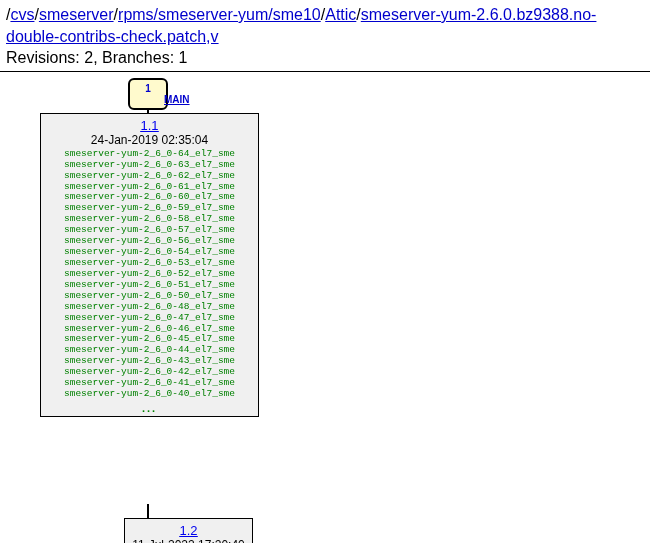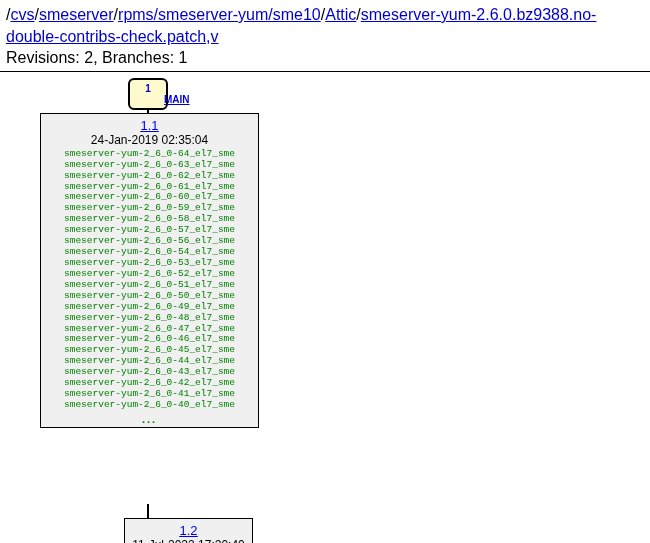--- a/index.html
+++ b/index.html
@@ -110,21 +110,20 @@
         <div class="tag">smeserver-yum-2_6_0-60_el7_sme</div>
         <div class="tag">smeserver-yum-2_6_0-59_el7_sme</div>
         <div class="tag">smeserver-yum-2_6_0-58_el7_sme</div>
         <div class="tag">smeserver-yum-2_6_0-57_el7_sme</div>
         <div class="tag">smeserver-yum-2_6_0-56_el7_sme</div>
         <div class="tag">smeserver-yum-2_6_0-54_el7_sme</div>
         <div class="tag">smeserver-yum-2_6_0-53_el7_sme</div>
         <div class="tag">smeserver-yum-2_6_0-52_el7_sme</div>
         <div class="tag">smeserver-yum-2_6_0-51_el7_sme</div>
         <div class="tag">smeserver-yum-2_6_0-50_el7_sme</div>
-        <div class="tag">smeserver-yum-2_6_0-49_el7_sme</div>
         <div class="tag">smeserver-yum-2_6_0-48_el7_sme</div>
         <div class="tag">smeserver-yum-2_6_0-47_el7_sme</div>
         <div class="tag">smeserver-yum-2_6_0-46_el7_sme</div>
         <div class="tag">smeserver-yum-2_6_0-45_el7_sme</div>
         <div class="tag">smeserver-yum-2_6_0-44_el7_sme</div>
         <div class="tag">smeserver-yum-2_6_0-43_el7_sme</div>
         <div class="tag">smeserver-yum-2_6_0-42_el7_sme</div>
         <div class="tag">smeserver-yum-2_6_0-41_el7_sme</div>
         <div class="tag">smeserver-yum-2_6_0-40_el7_sme</div>
       </div>

